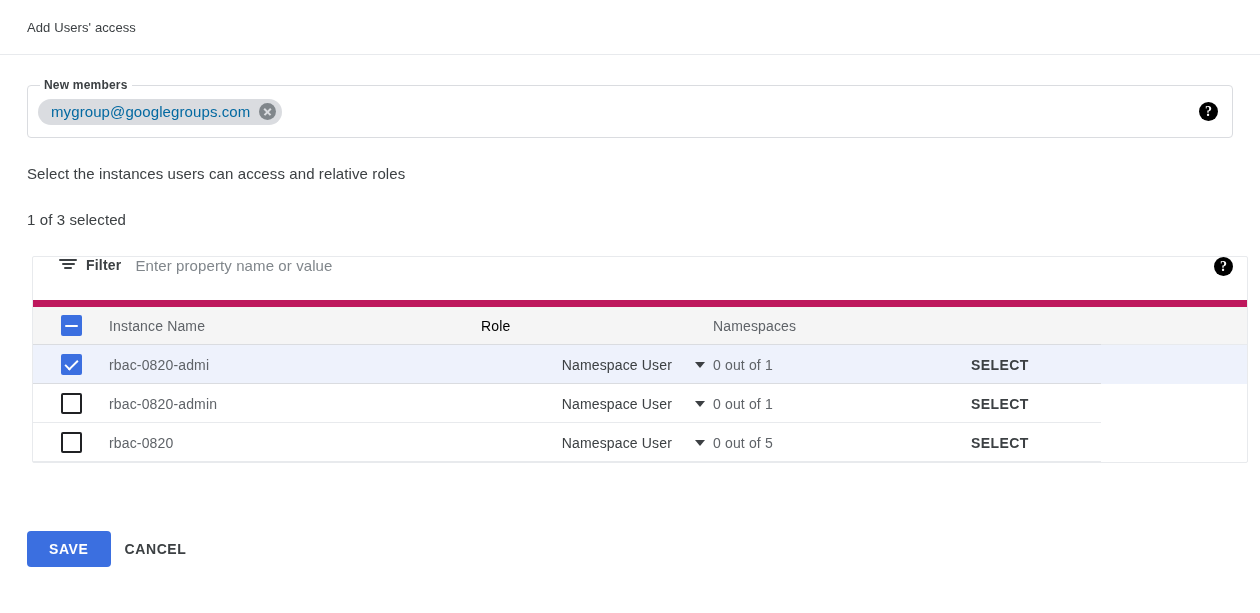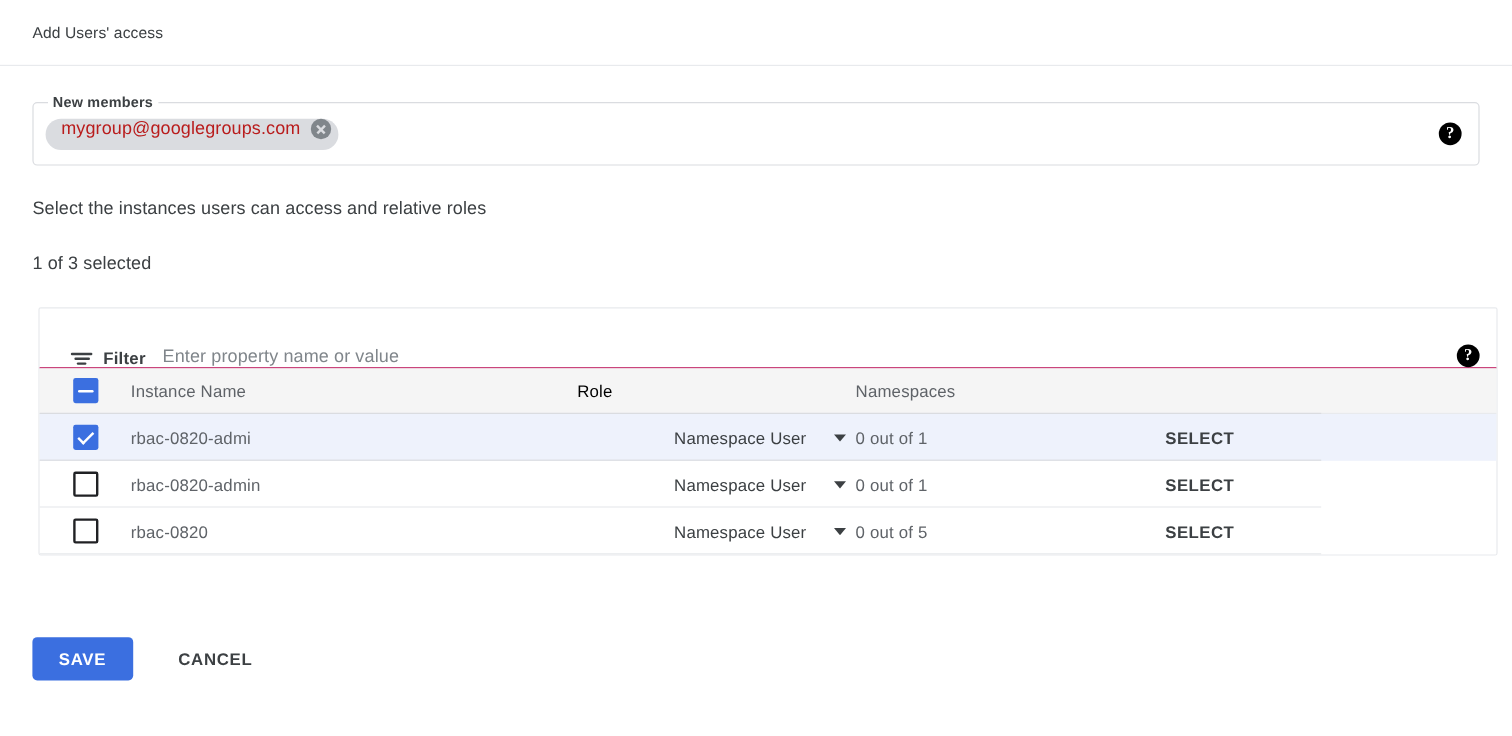--- a/index.html
+++ b/index.html
@@ -59,26 +59,27 @@
     background: #fff;
     padding: 0 4px;
     font-size: 12px;
     font-weight: bold;
     color: #3c4043;
     letter-spacing: .2px;
     line-height: 14px;
   }
   .chip {
     display: inline-flex;
+    align-items: center;
     height: 26px;
     background: #dadce0;
     border-radius: 13px;
     padding: 0 6px 0 13px;
     font-size: 15px;
-    color: #b91c1c;
+    color: #0369a1;
     letter-spacing: .1px;
   }
   .chip-remove {
     width: 17px; height: 17px;
     border-radius: 50%;
     background: #80868b;
     margin-left: 9px;
     position: relative;
     flex: none;
     cursor: pointer;
@@ -131,23 +132,23 @@
     left: 32px; top: 256px;
     width: 1216px;
     border: 1px solid #e8eaed;
     border-radius: 2px;
     background: #fff;
   }
 
   .filter-bar {
     height: 50px;
     display: flex;
-    align-items: flex-end;
+    align-items: flex-start;
     padding: 0 14px 0 26px;
-    border-bottom: 1px solid #be185d;
+    border-bottom: 7px solid #be185d;
   }
   .filter-icon {
     width: 18px; height: 14px;
     position: relative;
     flex: none;
     margin-right: 9px;
   }
   .filter-icon i {
     position: absolute;
     left: 0;
@@ -297,21 +298,20 @@
     background: #fff;
     border-radius: 1px;
   }
 
   
   .actions {
     position: absolute;
     left: 27px; top: 531px;
     display: flex;
     align-items: center;
-    gap: 24px;
   }
   .btn-save {
     background: #3b6fe0;
     color: #fff;
     border: none;
     border-radius: 4px;
     height: 36px;
     padding: 0 22px;
     font-family: "Liberation Sans", sans-serif;
     font-size: 14px;

